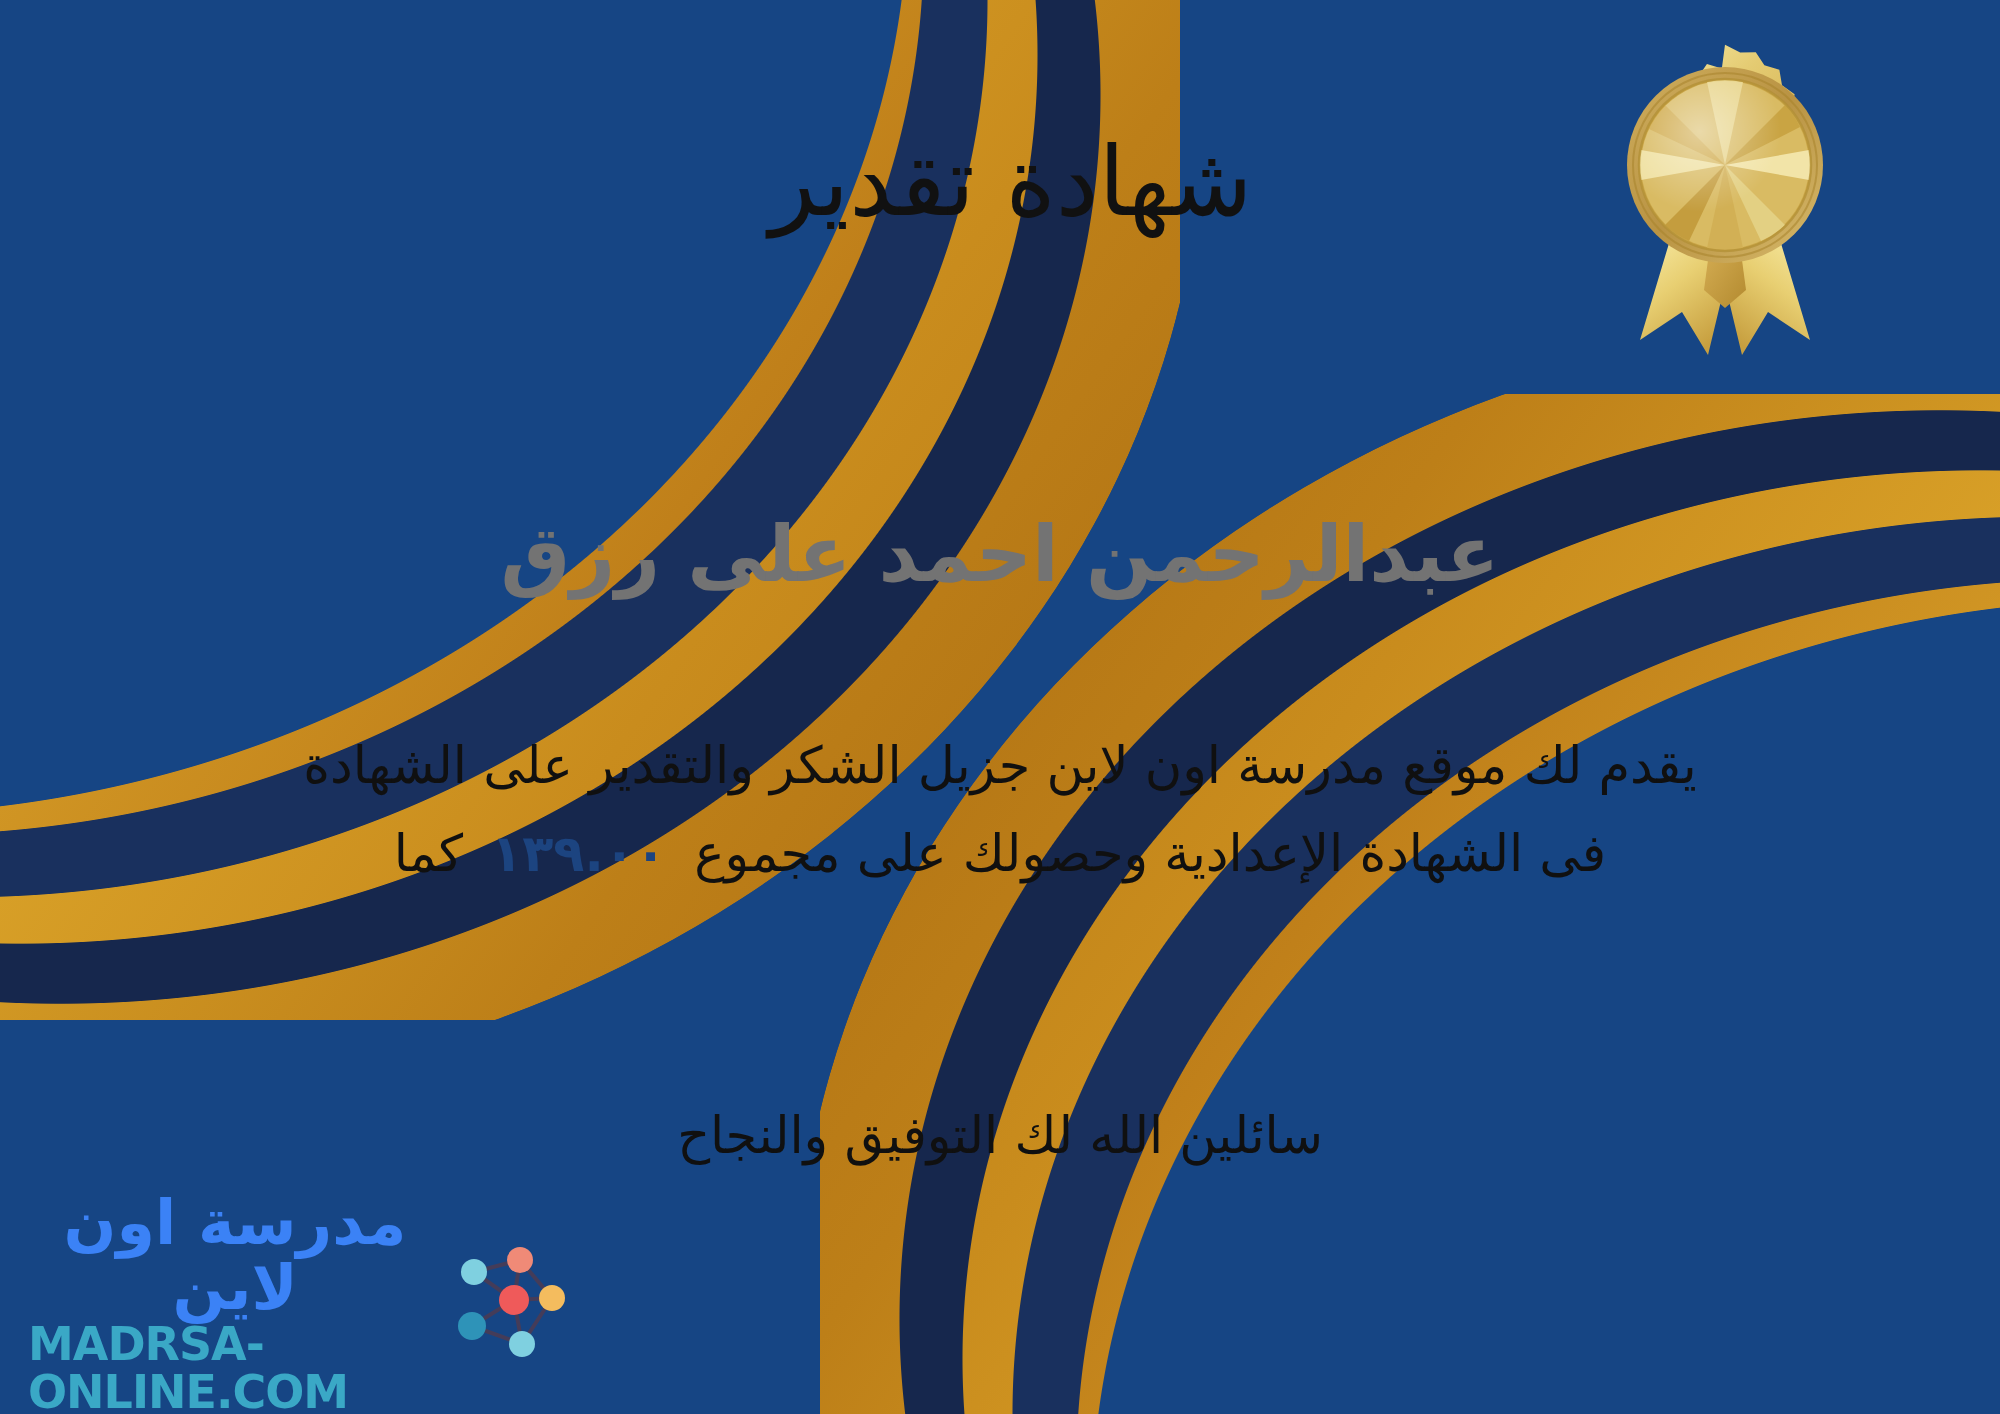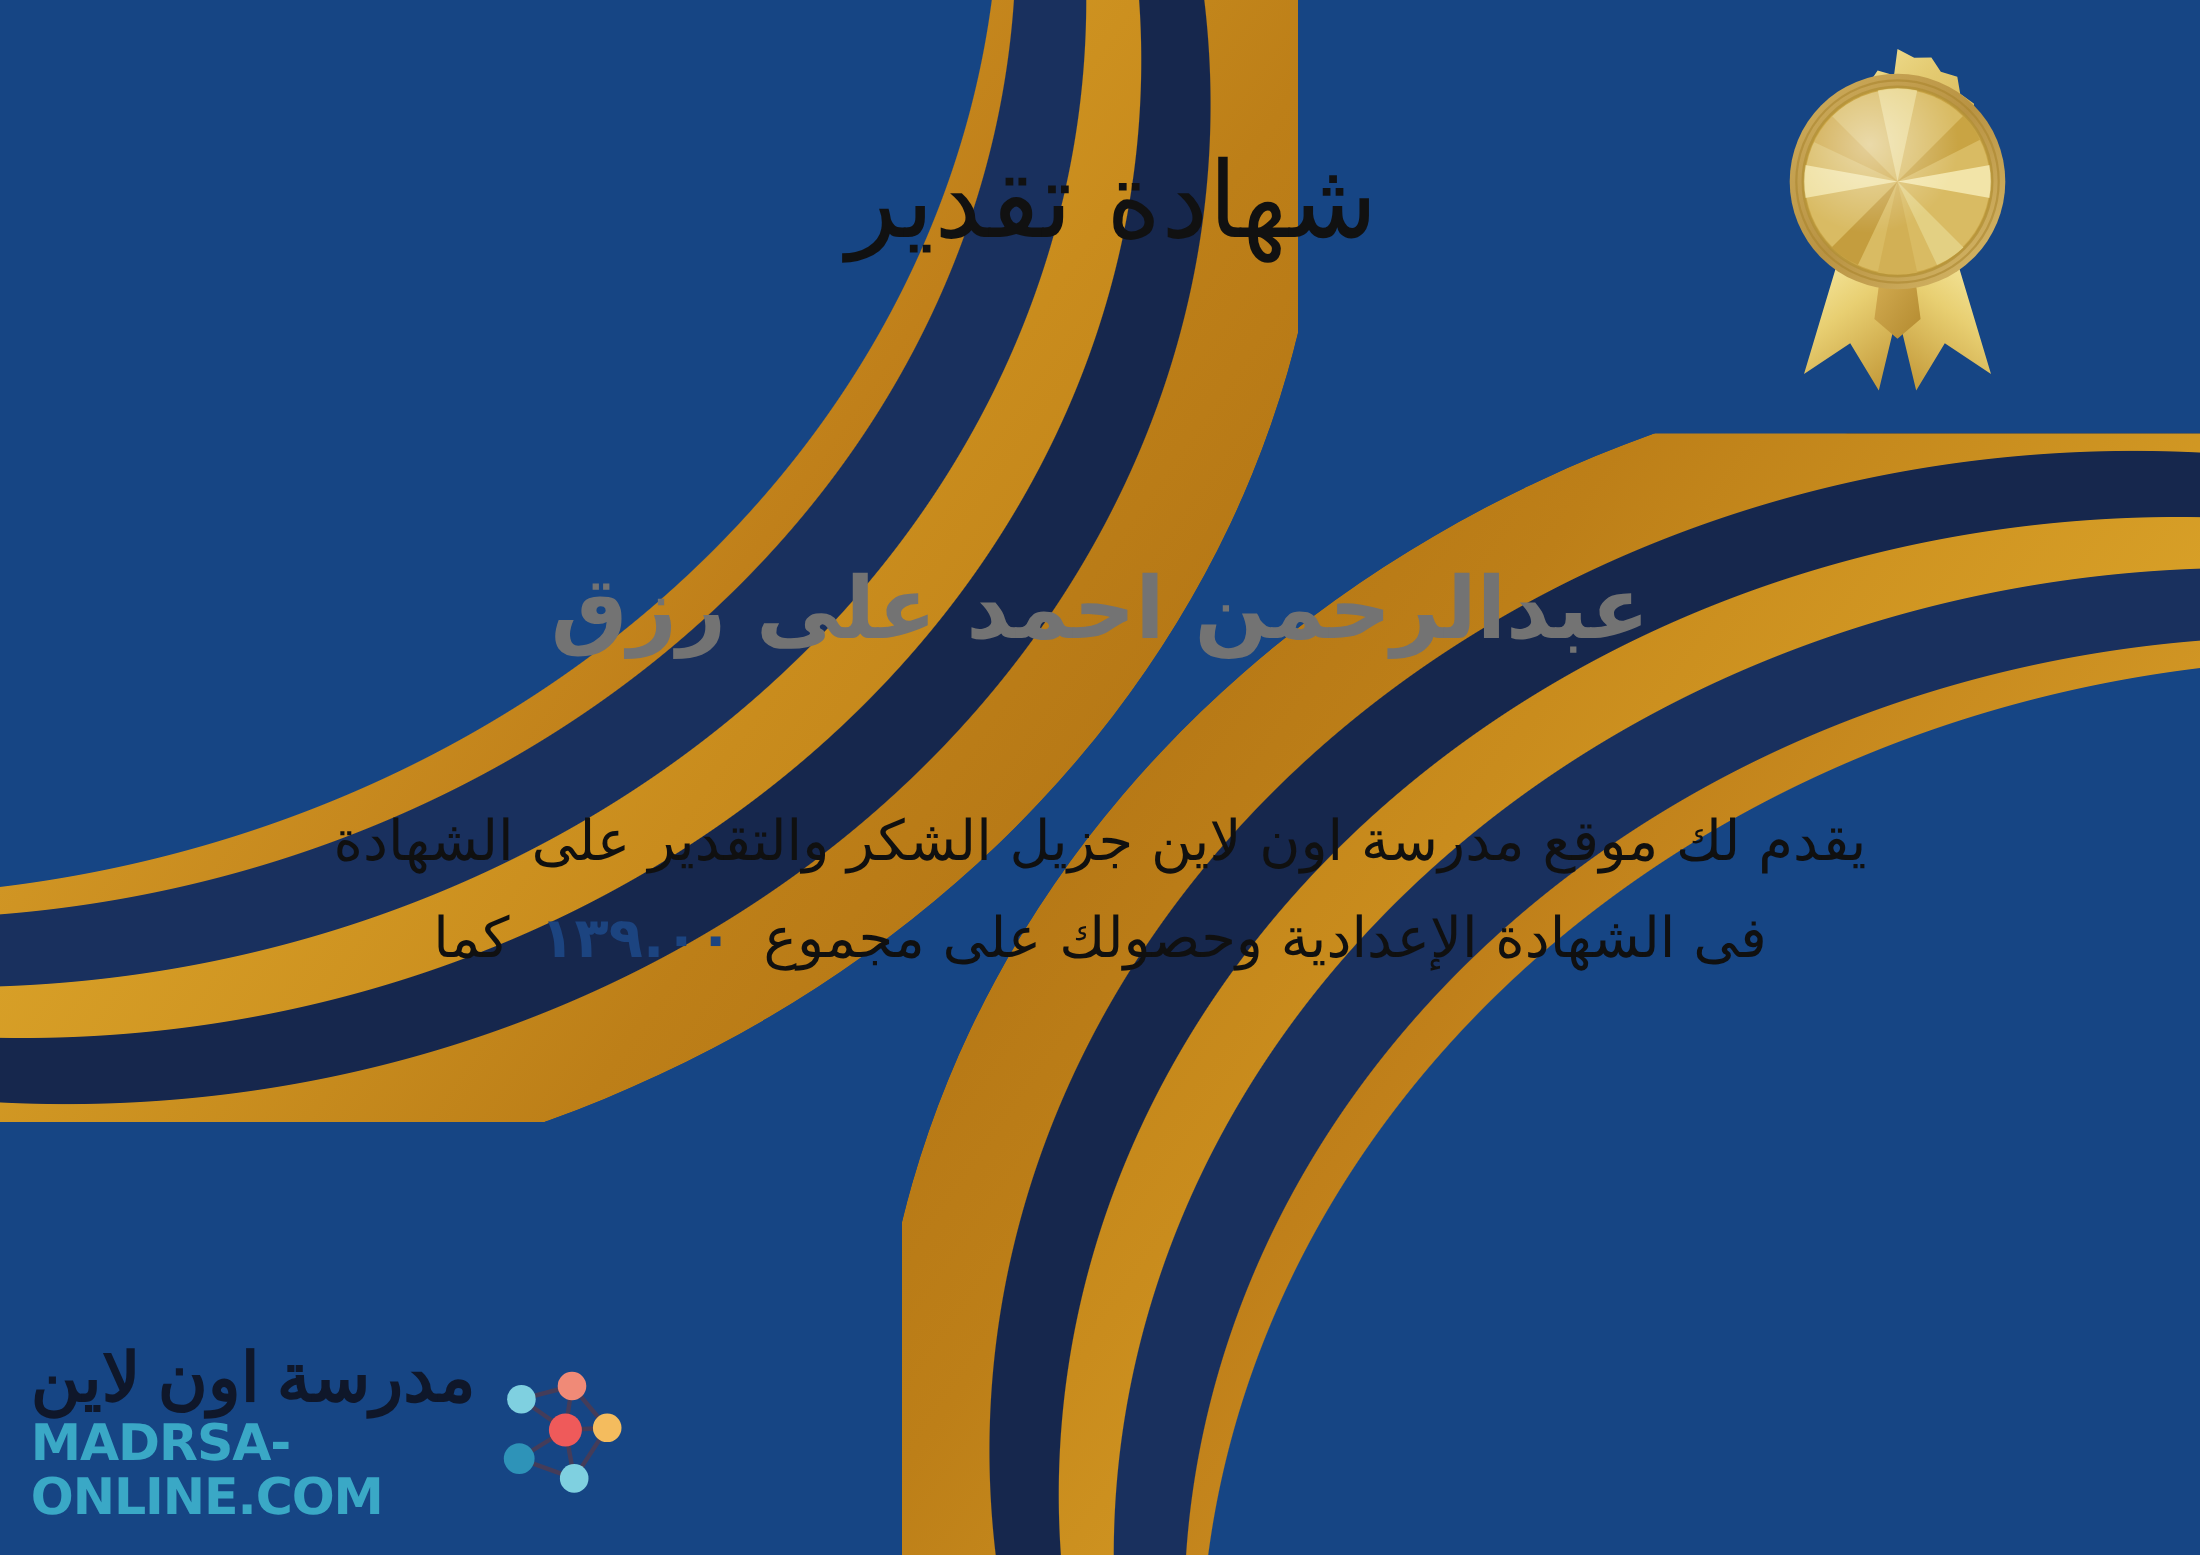--- a/index.html
+++ b/index.html
@@ -126,22 +126,22 @@
     font-size:51px;
     color:#101010;
     line-height:1.6;
   }
 
   
   .logo{position:absolute;left:28px;bottom:36px;width:540px;height:150px;
         display:flex;align-items:center;gap:6px;direction:rtl;}
   .logo-text{display:flex;flex-direction:column;justify-content:center;}
   .logo-ar{
-    font-size:62px;font-weight:700;color:#0f172a;line-height:1.05;
-    text-align:left;letter-spacing:-1px;font-family:Liberation Serif, serif;
+    font-size:62px;font-weight:700;color:#3b82f6;line-height:1.05;
+    text-align:center;letter-spacing:-1px;
   }
   .logo-en{
     font-size:46px;font-weight:700;color:#3aa8c6;line-height:1.05;
     direction:ltr;text-align:left;letter-spacing:-1px;
     font-family:"DejaVu Sans","Liberation Sans",sans-serif;
   }
   .logo-mark{width:120px;height:130px;flex:0 0 auto;}
 </style>
 </head>
 <body>
@@ -239,20 +239,21 @@
 
     <div class="cert-title">شهادة تقدير</div>
 
     <div class="recipient">عبدالرحمن احمد على رزق</div>
 
     <div class="body">
       <span class="line">يقدم لك موقع مدرسة اون لاين جزيل الشكر  والتقدير على الشهادة</span>
       <span class="line"><span>فى الشهادة الإعدادية وحصولك على مجموع</span><span class="grade">١٣٩.٠٠</span><span>كما</span></span>
     </div>
 
+    <div class="closing">سائلين الله لك التوفيق  والنجاح</div>
   </div>
 
   <div class="logo">
     <div class="logo-mark">
       <svg viewBox="0 0 120 130" width="120" height="130" aria-hidden="true">
         <g stroke="#4a3c55" stroke-width="4" fill="none" opacity="0.9">
           <line x1="26" y1="34" x2="72" y2="22"></line>
           <line x1="26" y1="34" x2="66" y2="62"></line>
           <line x1="72" y1="22" x2="66" y2="62"></line>
           <line x1="72" y1="22" x2="104" y2="60"></line>

